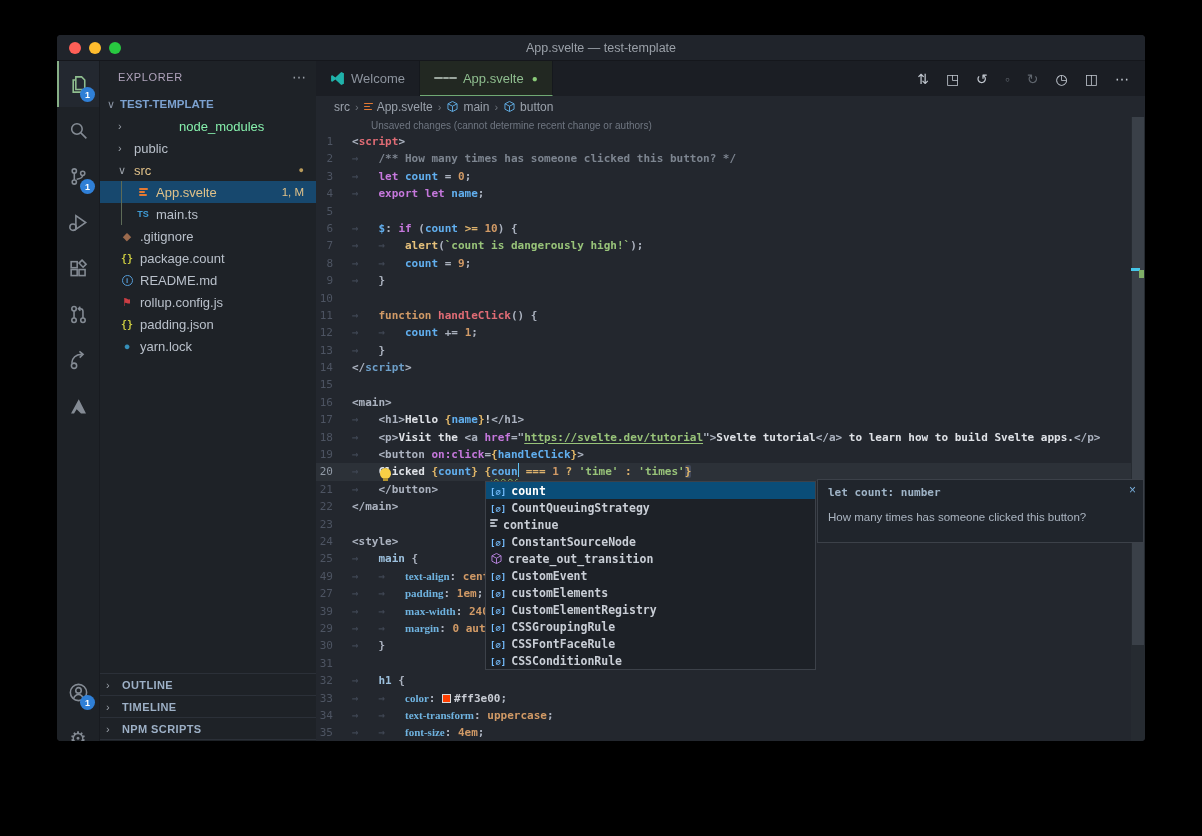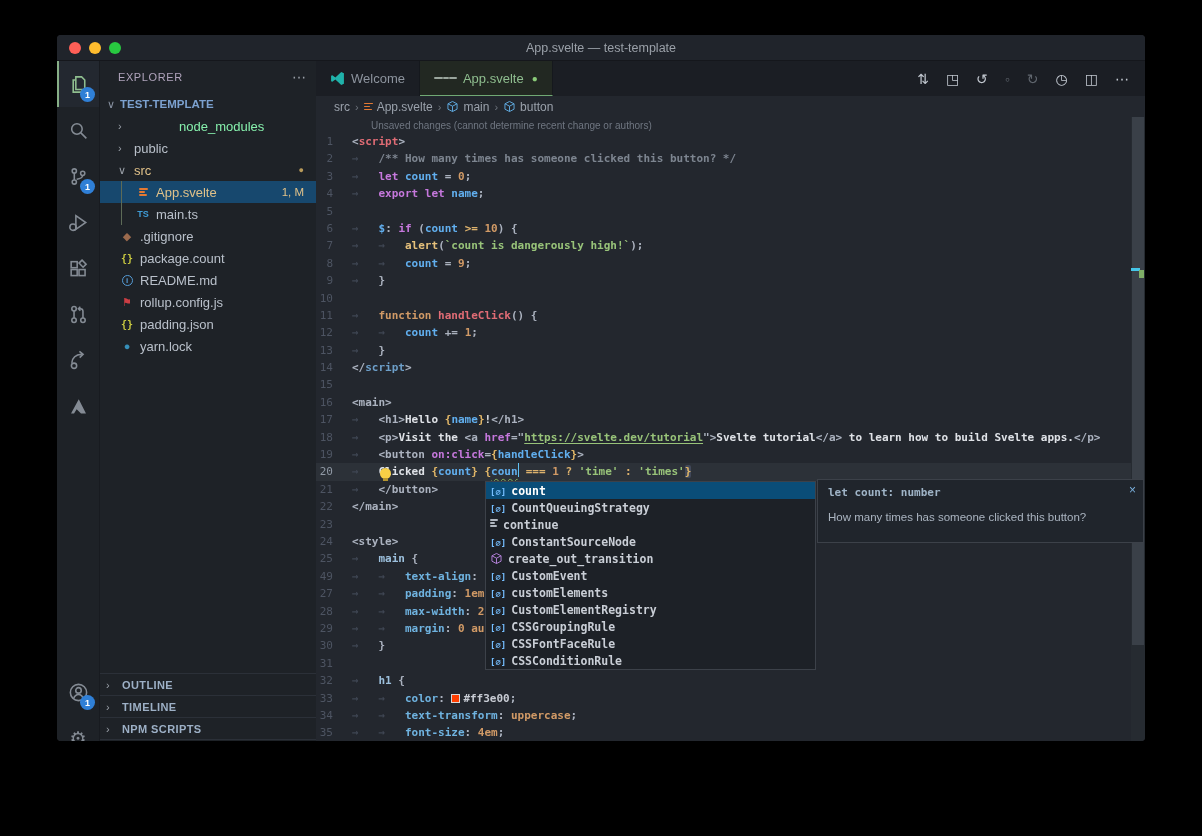--- a/index.html
+++ b/index.html
@@ -78,21 +78,21 @@
   .cl{height:17.4px;line-height:17.4px;white-space:pre;font-family:"DejaVu Sans Mono",monospace;
     font-size:11px;font-weight:bold;}
   .cl .num{display:inline-block;width:36px;text-align:right;padding-right:19px;color:#4d5462;font-weight:normal;}
   .cl.cur{background:rgba(140,150,165,.09);}
   .cl.cur .num{color:#9099a5;}
   .tk-d{color:#abb2bf;} .tk-t{color:#dfe2e7;} .tk-c{color:#7d8590;} .tk-k{color:#c678dd;}
   .tk-ko{color:#d19a66;} .tk-v{color:#61afef;} .tk-n{color:#d19a66;} .tk-s{color:#98c379;}
   .tk-fn{color:#e5c07b;} .tk-fnd{color:#e06c75;} .tk-tag{color:#e06c75;} .tk-tag2{color:#6d9fc9;}
   .tk-br{color:#e3b868;} .tk-op{color:#ddb26d;} .tk-attr{color:#c678dd;}
   .tk-link{color:#98c379;text-decoration:underline;text-underline-offset:2px;}
-  .tk-prop{color:#6fb3e0;} .tk-val{color:#d19a66;} .tk-val2{color:#c8ccd4;} .tk-sel{color:#9cc0dd;}
+  .tk-prop{color:#6fb3e0;font-family:Liberation Serif, serif;} .tk-val{color:#d19a66;} .tk-val2{color:#c8ccd4;} .tk-sel{color:#9cc0dd;}
   .tk-ws{color:#3f4653;}
   .tk-sq{color:#61afef;text-decoration:underline wavy #86b35c 1px;text-underline-offset:3px;}
   .tk-brhl{color:#e3b868;background:#41485a;border-radius:2px;}
   .swatch{display:inline-block;width:9px;height:9px;background:#ff3e00;border:1px solid #d8d8d8;
     vertical-align:-1px;margin-right:3px;}
   .cursor{display:inline-block;width:1.5px;height:14px;background:#61c0f0;vertical-align:-2px;}
   .bulb{position:absolute;left:64px;top:351px;width:11px;height:11px;border-radius:50%;background:#f7cf46;cursor:pointer;}
   .bulb::after{content:"";position:absolute;left:3px;top:10px;width:5px;height:3px;background:#b5952f;}
   
   .suggest{position:absolute;left:169px;top:364px;width:331px;background:#1d2127;border:1px solid #3c4149;z-index:10;}
@@ -389,21 +389,21 @@
             <div class="cl"><span class="num">18</span><span class="tk-ws">→   </span><span class="tk-d">&lt;p&gt;</span><span class="tk-t">Visit the </span><span class="tk-d">&lt;a </span><span class="tk-attr">href</span><span class="tk-d">="</span><span class="tk-link">https://svelte.dev/tutorial</span><span class="tk-d">"&gt;</span><span class="tk-t">Svelte tutorial</span><span class="tk-d">&lt;/a&gt;</span><span class="tk-t"> to learn how to build Svelte apps.</span><span class="tk-d">&lt;/p&gt;</span></div>
             <div class="cl"><span class="num">19</span><span class="tk-ws">→   </span><span class="tk-d">&lt;button </span><span class="tk-attr">on:click</span><span class="tk-d">=</span><span class="tk-br">{</span><span class="tk-v">handleClick</span><span class="tk-br">}</span><span class="tk-d">&gt;</span></div>
             <div class="cl cur"><span class="num">20</span><span class="tk-ws">→   </span><span class="tk-t">Clicked </span><span class="tk-br">{</span><span class="tk-v">count</span><span class="tk-br">}</span><span class="tk-t"> </span><span class="tk-br">{</span><span class="tk-sq">coun</span><span class="cursor"></span><span class="tk-d"> </span><span class="tk-op">===</span><span class="tk-d"> </span><span class="tk-n">1</span><span class="tk-d"> </span><span class="tk-op">?</span><span class="tk-d"> </span><span class="tk-s">'time'</span><span class="tk-d"> </span><span class="tk-op">:</span><span class="tk-d"> </span><span class="tk-s">'times'</span><span class="tk-brhl">}</span></div>
             <div class="cl"><span class="num">21</span><span class="tk-ws">→   </span><span class="tk-d">&lt;/button&gt;</span></div>
             <div class="cl"><span class="num">22</span><span class="tk-d">&lt;/main&gt;</span></div>
             <div class="cl"><span class="num">23</span></div>
             <div class="cl"><span class="num">24</span><span class="tk-d">&lt;style&gt;</span></div>
             <div class="cl"><span class="num">25</span><span class="tk-ws">→   </span><span class="tk-sel">main</span><span class="tk-d"> {</span></div>
             <div class="cl"><span class="num">49</span><span class="tk-ws">→   </span><span class="tk-ws">→   </span><span class="tk-prop">text-align</span><span class="tk-d">: </span><span class="tk-val">center</span><span class="tk-d">;</span></div>
             <div class="cl"><span class="num">27</span><span class="tk-ws">→   </span><span class="tk-ws">→   </span><span class="tk-prop">padding</span><span class="tk-d">: </span><span class="tk-n">1em</span><span class="tk-d">;</span></div>
-            <div class="cl"><span class="num">28</span><span class="tk-ws">→   </span><span class="tk-ws">→   </span><span class="tk-prop">max-width</span><span class="tk-d">: </span><span class="tk-n">240px</span><span class="tk-d">;</span></div>
+            <div class="cl"><span class="num">39</span><span class="tk-ws">→   </span><span class="tk-ws">→   </span><span class="tk-prop">max-width</span><span class="tk-d">: </span><span class="tk-n">240px</span><span class="tk-d">;</span></div>
             <div class="cl"><span class="num">29</span><span class="tk-ws">→   </span><span class="tk-ws">→   </span><span class="tk-prop">margin</span><span class="tk-d">: </span><span class="tk-n">0</span><span class="tk-d"> </span><span class="tk-val">auto</span><span class="tk-d">;</span></div>
             <div class="cl"><span class="num">30</span><span class="tk-ws">→   </span><span class="tk-d">}</span></div>
             <div class="cl"><span class="num">31</span></div>
             <div class="cl"><span class="num">32</span><span class="tk-ws">→   </span><span class="tk-sel">h1</span><span class="tk-d"> {</span></div>
             <div class="cl"><span class="num">33</span><span class="tk-ws">→   </span><span class="tk-ws">→   </span><span class="tk-prop">color</span><span class="tk-d">: </span><span class="swatch"></span><span class="tk-val2">#ff3e00</span><span class="tk-d">;</span></div>
             <div class="cl"><span class="num">34</span><span class="tk-ws">→   </span><span class="tk-ws">→   </span><span class="tk-prop">text-transform</span><span class="tk-d">: </span><span class="tk-val">uppercase</span><span class="tk-d">;</span></div>
             <div class="cl"><span class="num">35</span><span class="tk-ws">→   </span><span class="tk-ws">→   </span><span class="tk-prop">font-size</span><span class="tk-d">: </span><span class="tk-n">4em</span><span class="tk-d">;</span></div>
             <div class="cl"><span class="num">36</span><span class="tk-ws">→   </span><span class="tk-ws">→   </span><span class="tk-prop">font-weight</span><span class="tk-d">: </span><span class="tk-n">200</span><span class="tk-d">;</span></div>
             <div class="cl"><span class="num">37</span></div>
           </div>

